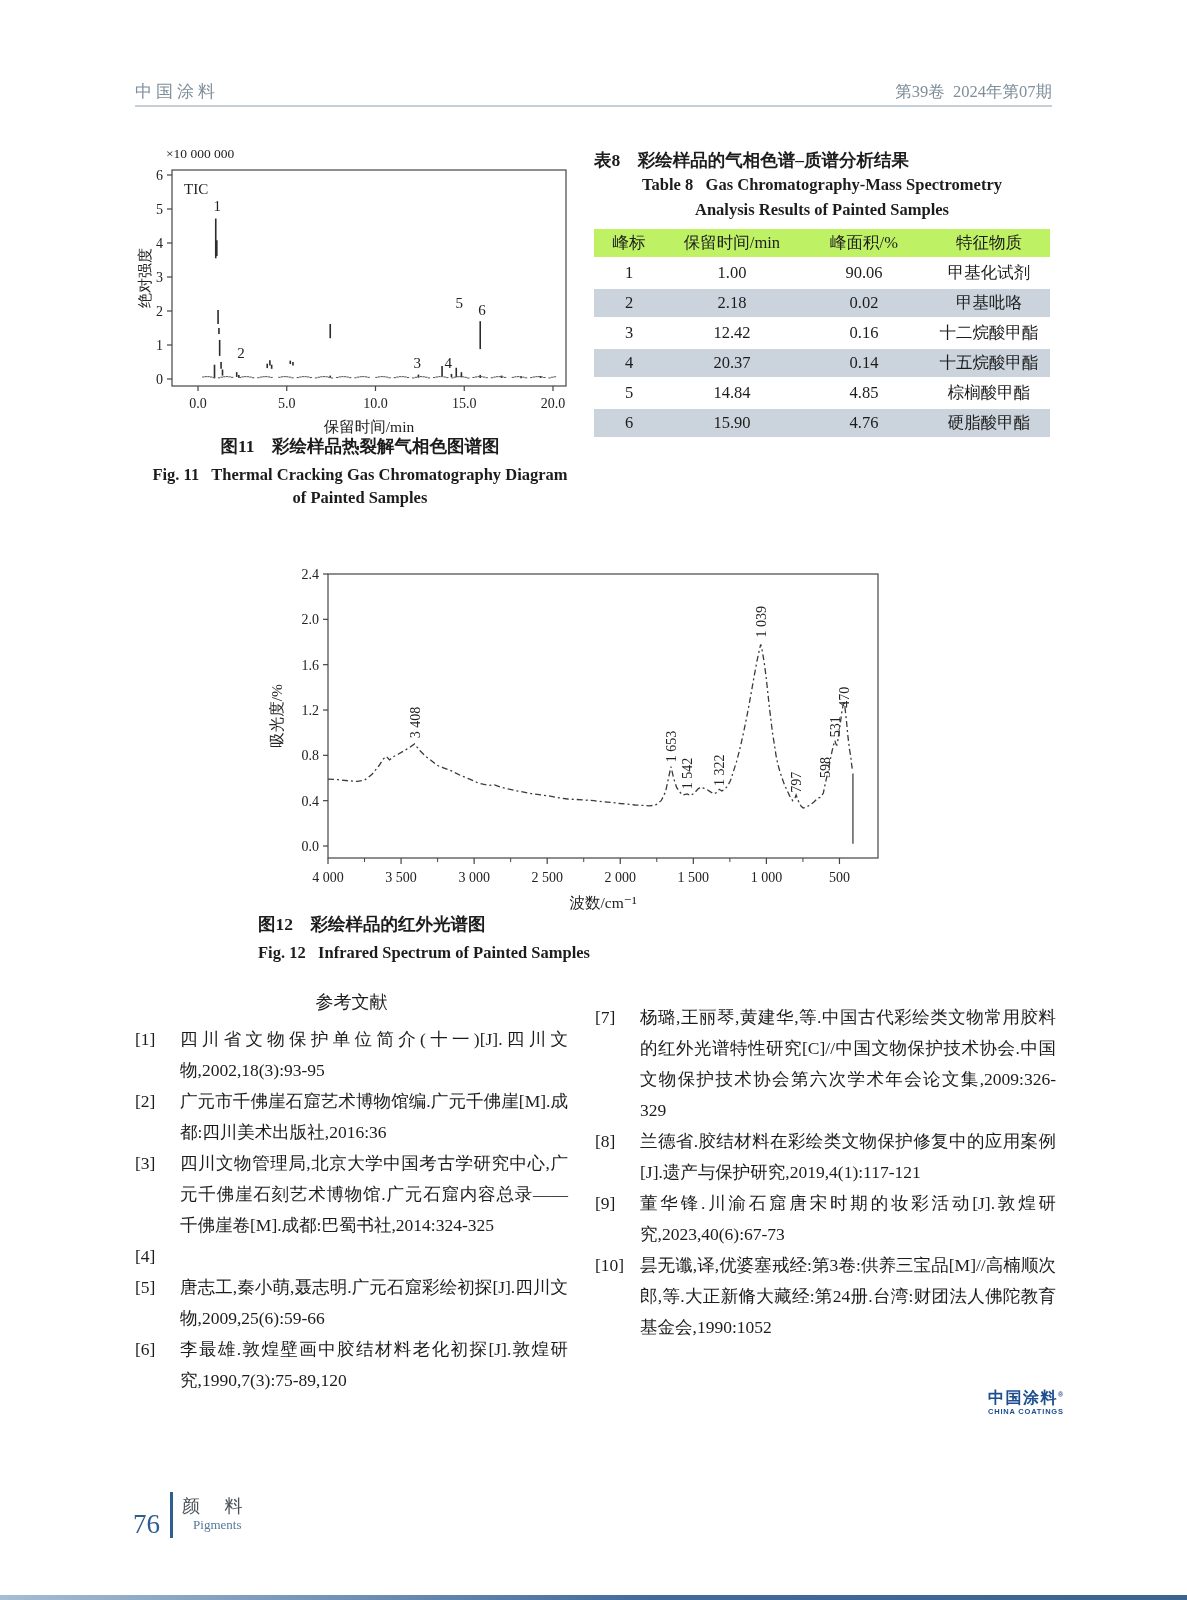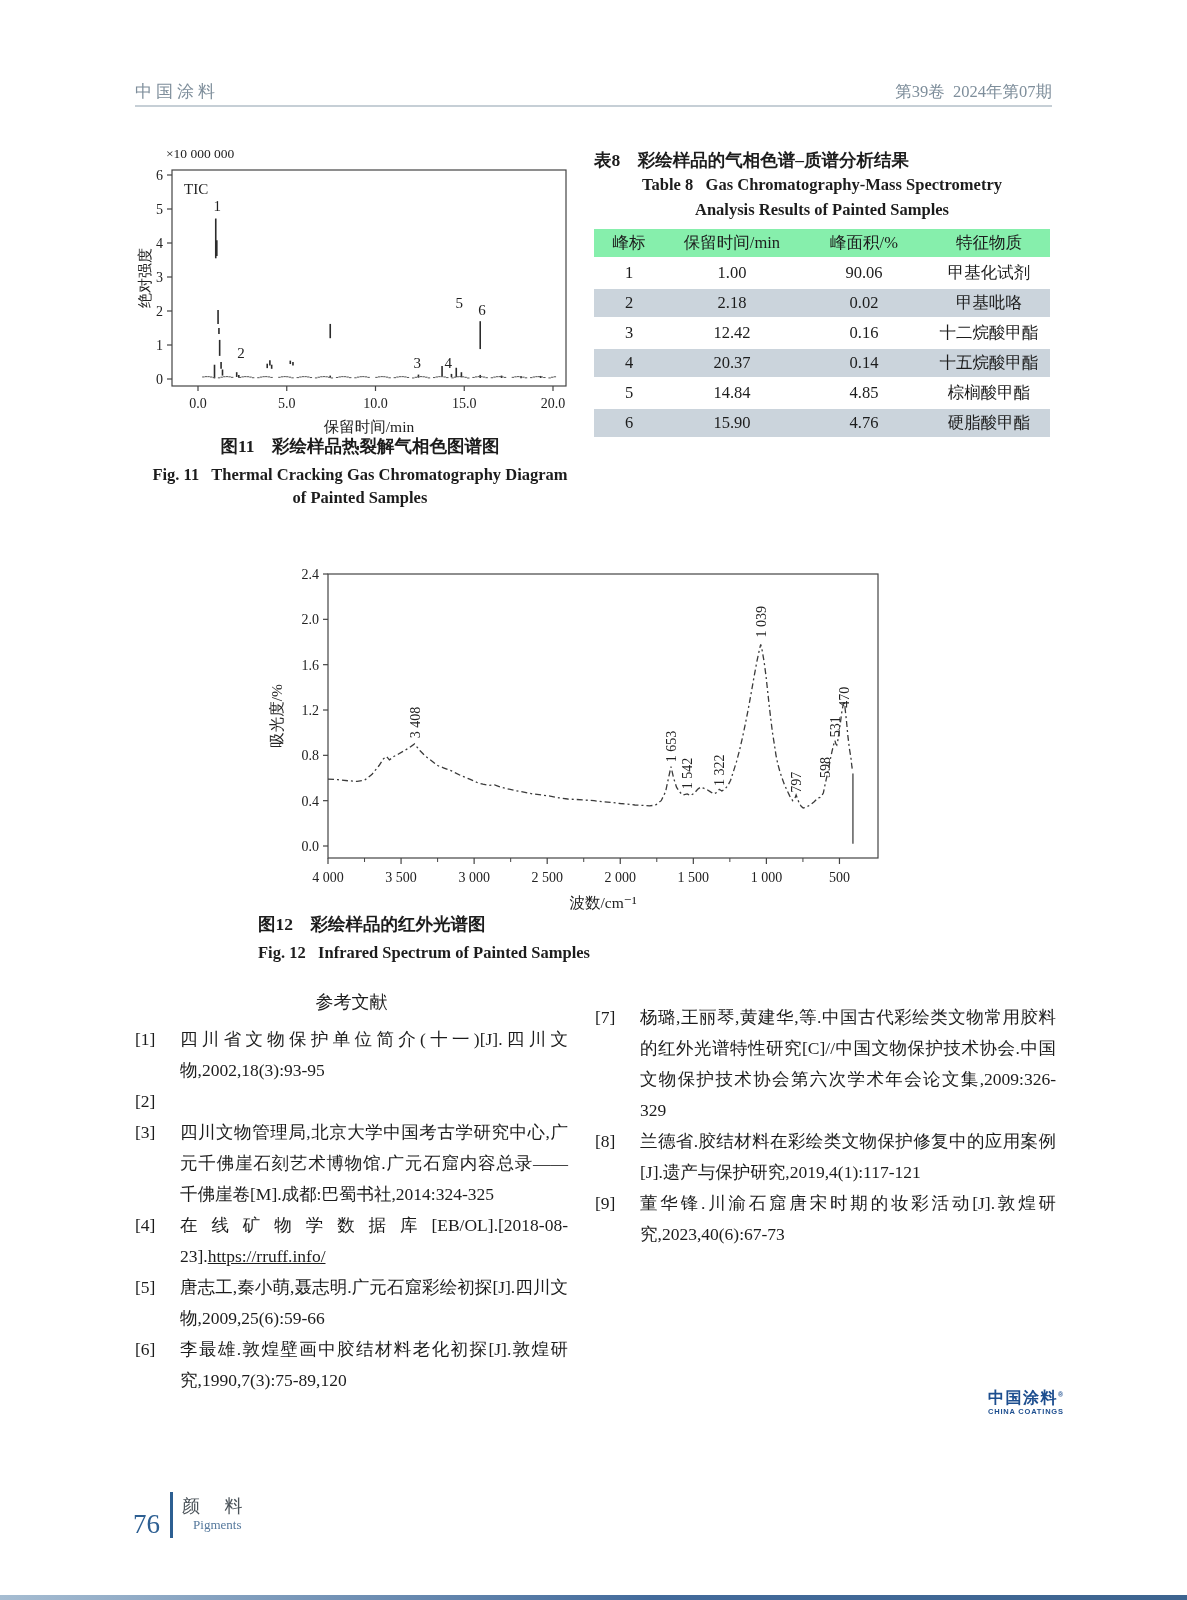--- a/index.html
+++ b/index.html
@@ -17,21 +17,21 @@
   .fig11-caps{position:absolute;left:136px;top:434px;width:448px;text-align:center;}
   .cap-zh{font-weight:bold;font-size:17.5px;margin-bottom:5px;white-space:pre-wrap;}
   .cap-en{font-weight:bold;font-size:16.5px;line-height:23px;white-space:pre-wrap;}
 
   
   .tbl8{position:absolute;left:594px;top:148px;width:456px;}
   .tbl-title-zh{text-align:left;font-weight:bold;font-size:17.5px;white-space:pre-wrap;}
   .tbl-title-en{text-align:center;font-weight:bold;font-size:16.5px;line-height:25px;white-space:pre-wrap;}
   table.gcms{width:100%;border-collapse:collapse;margin-top:7px;font-size:16.5px;}
   table.gcms th,table.gcms td{text-align:center;font-weight:normal;height:26px;padding:1px 0;}
-  table.gcms thead tr{background:#86efac;border-bottom:2px solid #fff;}
+  table.gcms thead tr{background:#bef264;border-bottom:2px solid #fff;}
   table.gcms tbody tr{border-bottom:2px solid #fff;}
   table.gcms tbody tr:nth-child(even){background:#cbd4dc;}
 
   
   .bodypar{position:absolute;left:593px;top:444px;width:462px;font-size:19.5px;line-height:33px;text-align:justify;margin:0;}
 
   
   .fig12-svg{position:absolute;left:266px;top:556px;}
   .fig12-caps{position:absolute;left:258px;top:912px;width:632px;text-align:left;}
 
@@ -377,28 +377,28 @@
 
   <div class="refs-left">
     <h3 class="refs-heading">参考文献</h3>
     <div class="ref-list">
         <div class="ref-item">
           <span class="ref-num">[1]</span>
           <span class="ref-txt"><span>四川省文物保护单位简介(十一)[J].四川文物,2002,18(3):93-95</span></span>
         </div>
         <div class="ref-item">
           <span class="ref-num">[2]</span>
+          <span class="ref-txt"><span>广元市千佛崖石窟艺术博物馆编.广元千佛崖[M].成都:四川美术出版社,2016:36</span></span>
         </div>
         <div class="ref-item">
           <span class="ref-num">[3]</span>
           <span class="ref-txt"><span>四川文物管理局,北京大学中国考古学研究中心,广元千佛崖石刻艺术博物馆.广元石窟内容总录——千佛崖卷[M].成都:巴蜀书社,2014:324-325</span></span>
         </div>
         <div class="ref-item">
           <span class="ref-num">[4]</span>
-          <span class="ref-txt"><span>在线矿物学数据库[EB/OL].[2018-08-23].</span><span class="ref-link">https://rruff.info/</span></span>
         </div>
         <div class="ref-item">
           <span class="ref-num">[5]</span>
           <span class="ref-txt"><span>唐志工,秦小萌,聂志明.广元石窟彩绘初探[J].四川文物,2009,25(6):59-66</span></span>
         </div>
         <div class="ref-item">
           <span class="ref-num">[6]</span>
           <span class="ref-txt"><span>李最雄.敦煌壁画中胶结材料老化初探[J].敦煌研究,1990,7(3):75-89,120</span></span>
         </div>
       </div>
@@ -410,20 +410,24 @@
           <span class="ref-num">[7]</span>
           <span class="ref-txt"><span>杨璐,王丽琴,黄建华,等.中国古代彩绘类文物常用胶料的红外光谱特性研究[C]//中国文物保护技术协会.中国文物保护技术协会第六次学术年会论文集,2009:326-329</span></span>
         </div>
         <div class="ref-item">
           <span class="ref-num">[8]</span>
           <span class="ref-txt"><span>兰德省.胶结材料在彩绘类文物保护修复中的应用案例[J].遗产与保护研究,2019,4(1):117-121</span></span>
         </div>
         <div class="ref-item">
           <span class="ref-num">[9]</span>
           <span class="ref-txt"><span>董华锋.川渝石窟唐宋时期的妆彩活动[J].敦煌研究,2023,40(6):67-73</span></span>
+        </div>
+        <div class="ref-item">
+          <span class="ref-num">[10]</span>
+          <span class="ref-txt"><span>昙无谶,译,优婆塞戒经:第3卷:供养三宝品[M]//高楠顺次郎,等.大正新脩大藏经:第24册.台湾:财团法人佛陀教育基金会,1990:1052</span></span>
         </div>
       </div>
   </div>
 
   <div class="logo">
     <div class="logo-zh"><span>中国涂料</span><sup>®</sup></div>
     <div class="logo-en">CHINA COATINGS</div>
   </div>
 
   <div class="pfooter">

